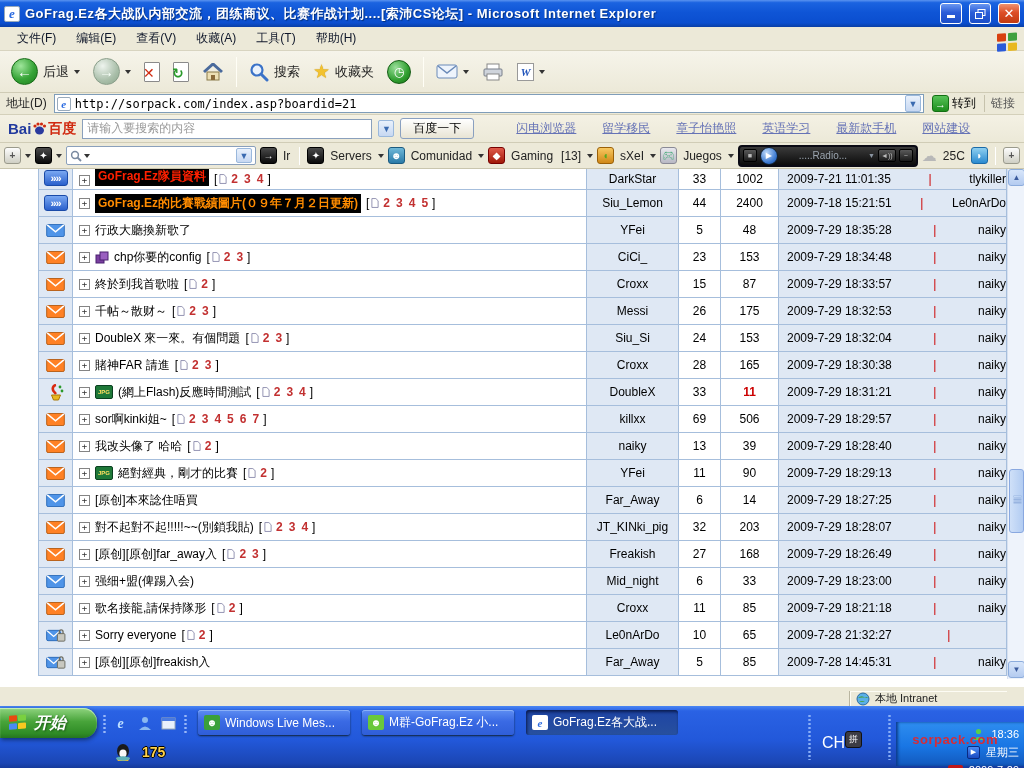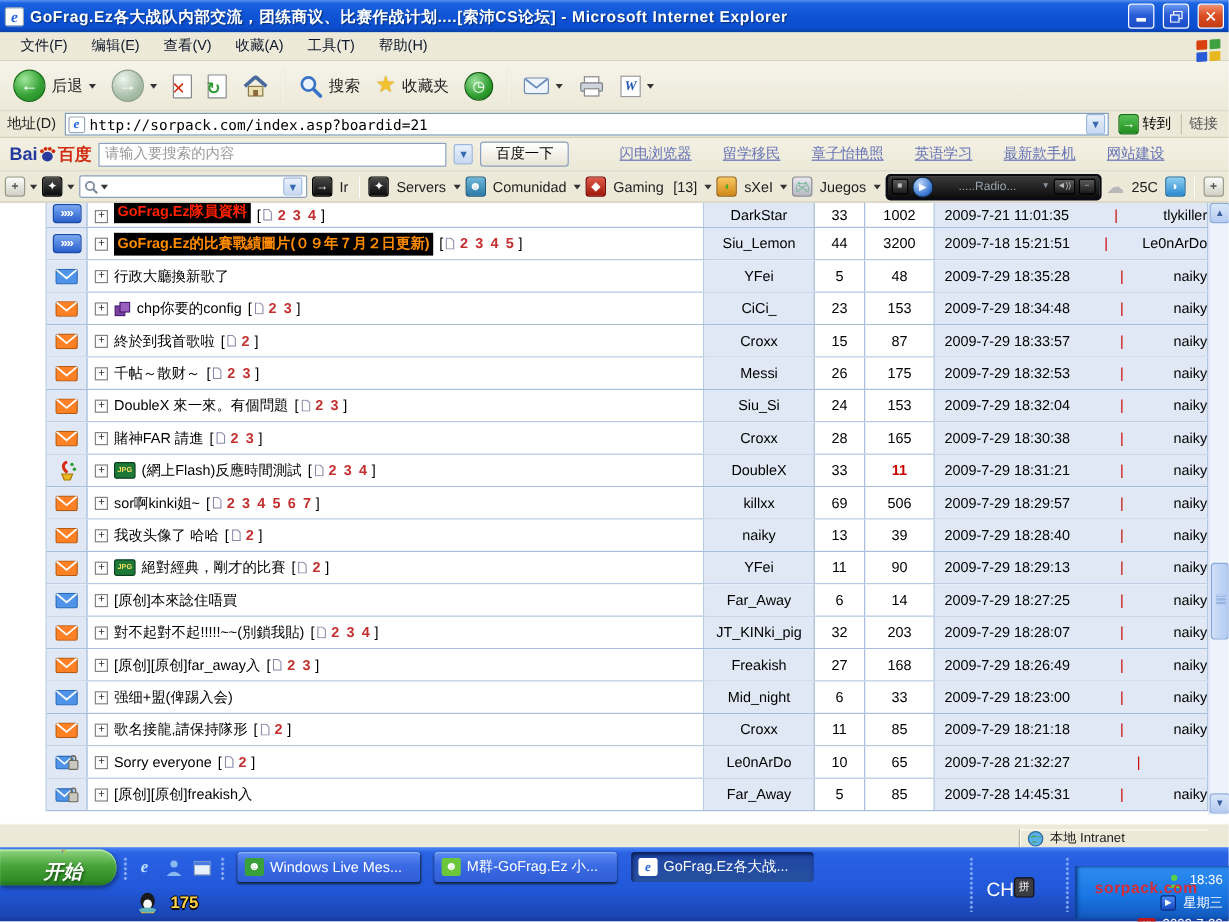--- a/index.html
+++ b/index.html
@@ -137,21 +137,21 @@
   .sp.zone { width:158px; display:flex; align-items:center; gap:5px; padding-left:6px; }
   .grip { width:17px; background:
     radial-gradient(circle at 12px 14px,#9a9784 1.2px,transparent 1.5px),
     radial-gradient(circle at 12px 8px,#9a9784 1.2px,transparent 1.5px),
     radial-gradient(circle at 6px 14px,#9a9784 1.2px,transparent 1.5px); }
 
   
   .taskbar { position:relative; height:62px; background:linear-gradient(180deg,#4a86f4 0%,#2a62e4 8%,#2258da 55%,#1b46b4 92%,#153a9a 100%); }
   .start { position:absolute; left:0; top:2px; width:97px; height:30px; border-radius:0 14px 14px 0;
     background:linear-gradient(180deg,#8fd47f,#48a43a 45%,#2f8c26 85%,#257420);
-    box-shadow:1px 2px 4px rgba(0,0,0,.45), inset 0 1px 1px #c8f0b8; display:flex; align-items:center; gap:6px; padding-left:8px;flex-direction:column; }
+    box-shadow:1px 2px 4px rgba(0,0,0,.45), inset 0 1px 1px #c8f0b8; display:flex; align-items:center; gap:6px; padding-left:8px; }
   .start .lbl { color:#fff; font:bold italic 16px sans-serif; text-shadow:1px 1px 2px #1a5a14; }
   .qlsep { position:absolute; top:8px; width:3px; height:20px;
     background:radial-gradient(circle,#9ab8f8 1px,transparent 1.4px); background-size:3px 4px; }
   .qlic { position:absolute; top:9px; width:17px; height:17px; display:flex; align-items:center; justify-content:center;
     color:#fff; font-size:12px; }
   .task { position:absolute; top:4px; height:25px; width:152px; border-radius:3px; display:flex; align-items:center; gap:5px; padding:0 6px;
     background:linear-gradient(180deg,#5d8df2,#3a6ae4 45%,#2f5ed8); box-shadow:inset 0 1px 0 #8ab0f8, 0 1px 2px #123; color:#fff; font-size:12px; }
   .task.active { background:linear-gradient(180deg,#1e44a4,#27509e); box-shadow:inset 1px 2px 3px #0a1c50; }
   .task .tl { white-space:nowrap; overflow:hidden; }
   .tico { width:16px; height:15px; border-radius:2px; flex:0 0 auto; display:flex; align-items:center; justify-content:center; font-size:10px; }
@@ -385,21 +385,21 @@
           </div>
           <div class="c ti">
             <span class="plus">+</span>
             <span class="tlink hl orange">GoFrag.Ez的比賽戰績圖片(０９年７月２日更新)</span>
             <span class="pages">[<svg width="8" height="10" viewBox="0 0 9 11">
                 <path d="M1 .5 h4.5 L8 3 v7.5 H1 z" fill="#fff" stroke="#88a"></path>
               </svg><b>2</b><b>3</b><b>4</b><b>5</b> ]</span>
           </div>
           <div class="c au">Siu_Lemon</div>
           <div class="c re">44</div>
-          <div class="c vi">3200</div>
+          <div class="c vi">2400</div>
           <div class="c da">
             <span class="dt">2009-7-18 15:21:51</span>
             <span class="rsep">|</span>
             <span class="lp">Le0nArDo</span>
           </div>
         </div>
         <div class="frow">
           <div class="c ic">
             <svg width="19" height="13" viewBox="0 0 20 14">
               <rect x="0.5" y="0.5" width="19" height="13" rx="1.5" fill="#4f94e8" stroke="#2a6ab8"></rect>

